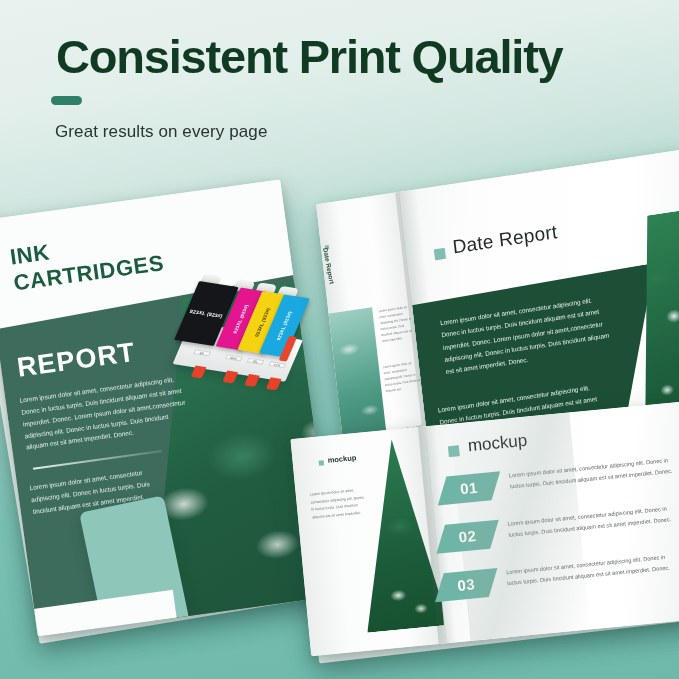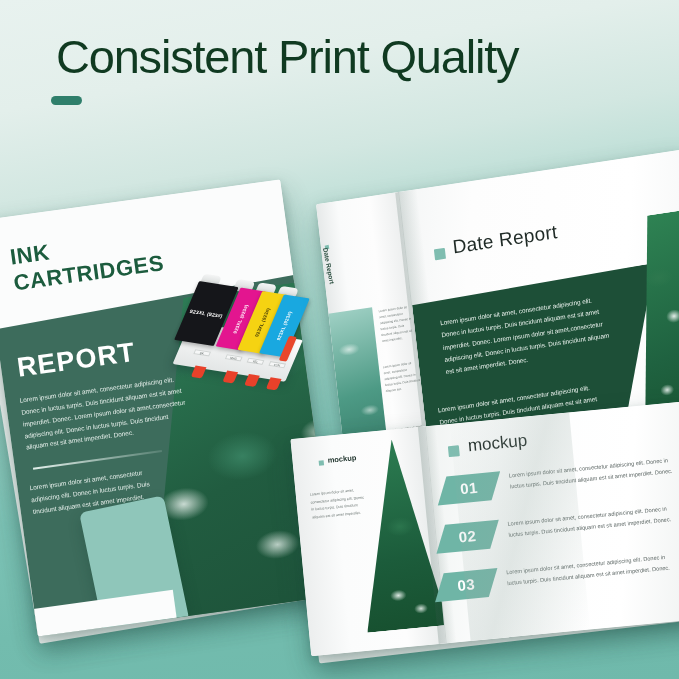--- a/index.html
+++ b/index.html
@@ -20,21 +20,21 @@
         #7cc2b5 66%,
         #73bcae 80%,
         #6fb9ab 100%);
     overflow: hidden;
   }
 
   
   #header { position: absolute; left: 0; top: 0; width: 679px; height: 170px; }
   .hl-title {
     position: absolute; left: 56px; top: 29px;
-    font-size: 47px; font-weight: normal; letter-spacing: -1.2px;
+    font-size: 47px; font-weight: bold; letter-spacing: -1.2px;
     color: #103a21; white-space: nowrap;
     font-family: "Liberation Sans", sans-serif;
   }
   .hl-rule {
     position: absolute; left: 51px; top: 96px;
     width: 31px; height: 9px; border-radius: 5px;
     background: #2f7f6b;
   }
   .hl-sub {
     position: absolute; left: 55px; top: 122px;
@@ -310,20 +310,21 @@
   }
 </style>
 </head>
 <body>
 
 <div id="stage">
 
   <div id="header">
     <div class="hl-title">Consistent Print Quality</div>
     <div class="hl-rule"></div>
+    <div class="hl-sub">Great results on every page</div>
   </div>
 
   <div class="under-sheet" style="left:4px; top:210px; width:300px; height:412px; transform:rotate(-9.4deg); border-radius:2px;"></div>
   <div class="under-sheet" style="left:306px; top:432px; width:386px; height:210px; transform:rotate(-6.6deg); border-radius:2px;"></div>
 
   <div id="left-doc" class="sheet shadow-soft">
     <div class="top-white"></div>
 
     <div class="ink-title">
       <span>INK</span>

